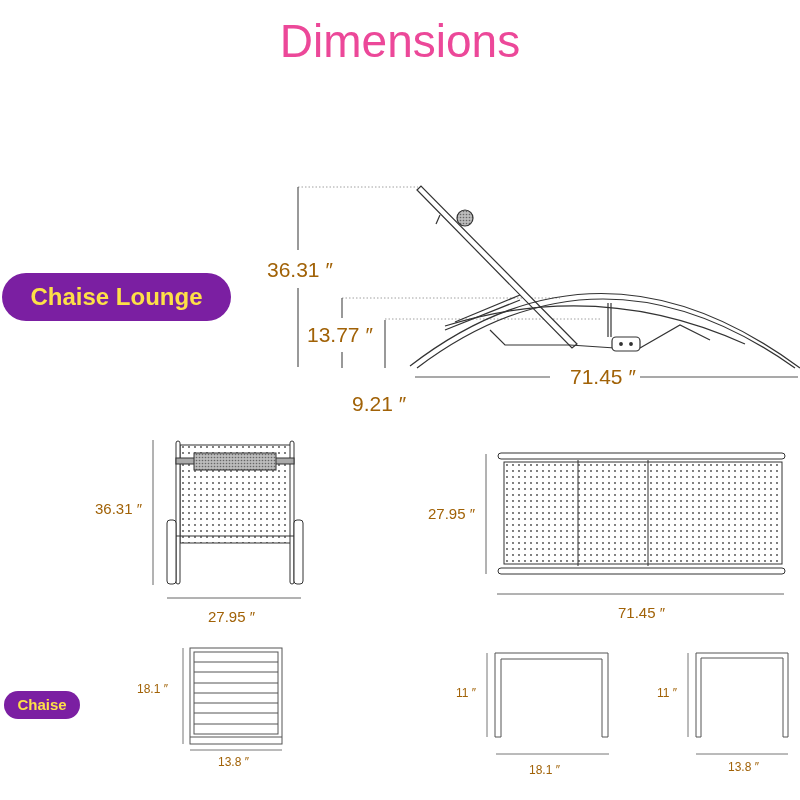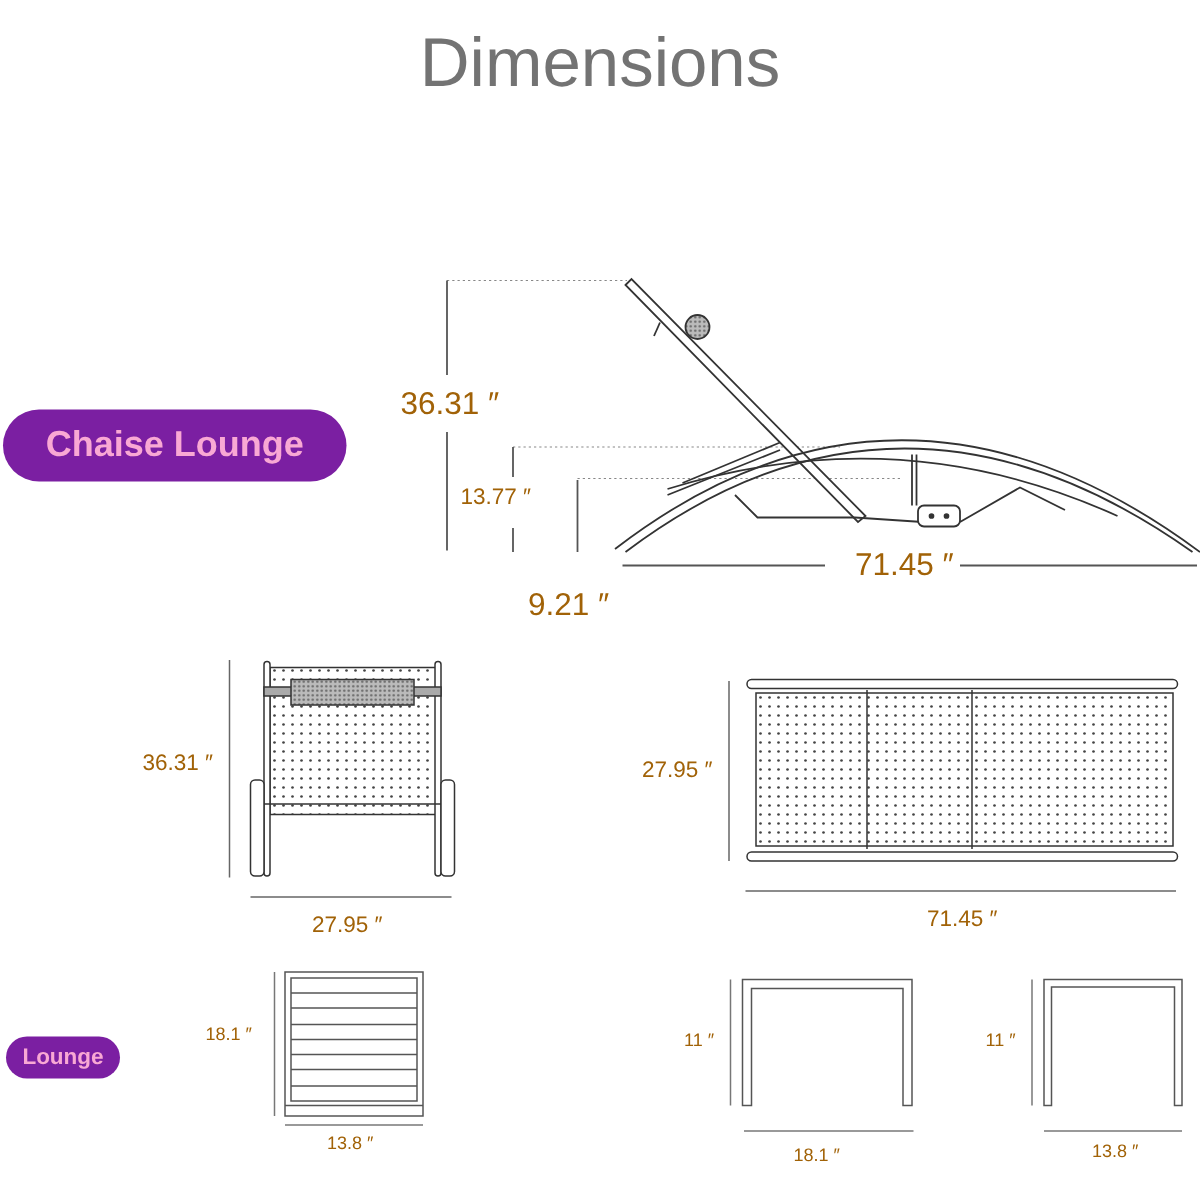--- a/index.html
+++ b/index.html
@@ -1,30 +1,30 @@
 <!DOCTYPE html>
 <html><head>
 <meta charset="utf-8">
 <style>
   html, body { margin:0; padding:0; background:#ffffff; }
   body { width:800px; height:800px; position:relative; overflow:hidden; font-family:"Liberation Sans", sans-serif; color:#222; }
-  .title { position:absolute; left:0; top:14px; width:800px; text-align:center; font-size:46px; color:#737373; }
-  .badge { position:absolute; background:#7b1fa2; color:#f9a8d4; font-weight:bold; border-radius:26px; text-align:center; }
+  .title { position:absolute; left:0; top:14px; width:800px; text-align:center; font-size:46px; color:#ec4899; }
+  .badge { position:absolute; background:#7b1fa2; color:#fde047; font-weight:bold; border-radius:26px; text-align:center; }
   .badge-chaise { left:2px; top:273px; width:229px; height:48px; line-height:48px; font-size:24px; }
   .badge-table { left:4px; top:691px; width:76px; height:28px; line-height:28px; font-size:15px; border-radius:14px; }
   .lbl { position:absolute; color:#a16207; white-space:nowrap; }
   svg { position:absolute; left:0; top:0; }
 </style>
 </head>
 <body>
 
 <div class="title">Dimensions</div>
 
 <div class="badge badge-chaise">Chaise Lounge</div>
-<div class="badge badge-table">Lounge</div>
+<div class="badge badge-table">Chaise</div>
 
 <svg width="800" height="800">
   <defs>
     <pattern id="dots" width="6" height="6" patternUnits="userSpaceOnUse">
       <circle cx="3" cy="3" r="0.9" fill="#444"></circle>
     </pattern>
     <pattern id="dense" width="3" height="3" patternUnits="userSpaceOnUse">
       <rect width="3" height="3" fill="#bbb"></rect>
       <circle cx="1.5" cy="1.5" r="0.8" fill="#666"></circle>
     </pattern>
@@ -110,21 +110,21 @@
   </g>
 
   <g stroke="#555" fill="none" stroke-width="1">
     <line x1="688" y1="653" x2="688" y2="737" stroke="#777"></line>
     <path d="M696,653 L788,653 L788,737 L783,737 L783,658 L701,658 L701,737 L696,737 Z" fill="#fff"></path>
     <line x1="696" y1="754" x2="788" y2="754" stroke="#777"></line>
   </g>
 </svg>
 
 <div class="lbl" style="left:267px;top:258px;font-size:21px;">36.31 ″</div>
-<div class="lbl" style="left:307px;top:323px;font-size:15px;">13.77 ″</div>
+<div class="lbl" style="left:307px;top:323px;font-size:21px;">13.77 ″</div>
 <div class="lbl" style="left:352px;top:368px;font-size:21px;margin-top:24px;">9.21 ″</div>
 <div class="lbl" style="left:570px;top:365px;font-size:21px;">71.45 ″</div>
 
 <div class="lbl" style="left:95px;top:500px;font-size:15px;">36.31 ″</div>
 <div class="lbl" style="left:208px;top:608px;font-size:15px;">27.95 ″</div>
 
 <div class="lbl" style="left:428px;top:505px;font-size:15px;">27.95 ″</div>
 <div class="lbl" style="left:618px;top:604px;font-size:15px;">71.45 ″</div>
 
 <div class="lbl" style="left:137px;top:682px;font-size:12px;">18.1 ″</div>

